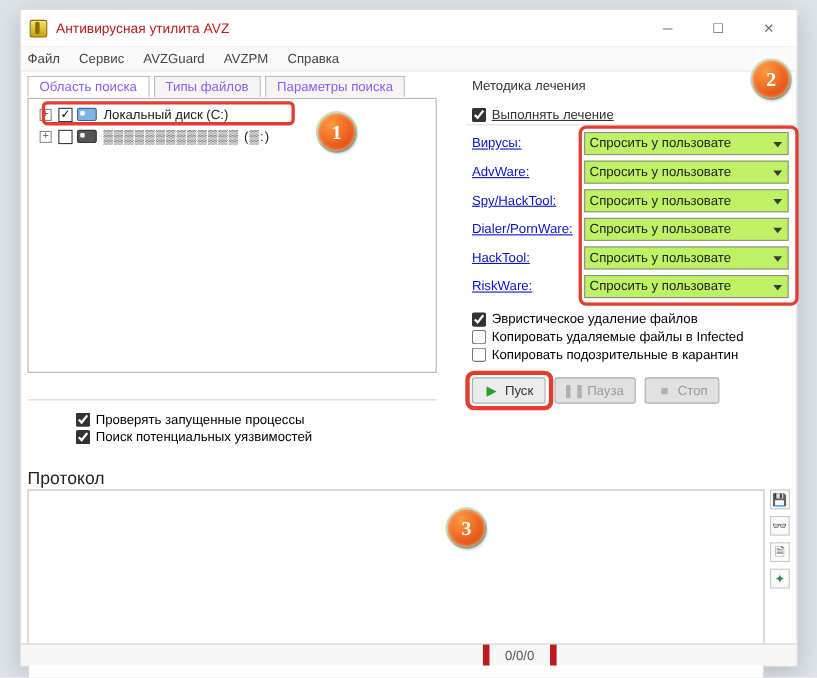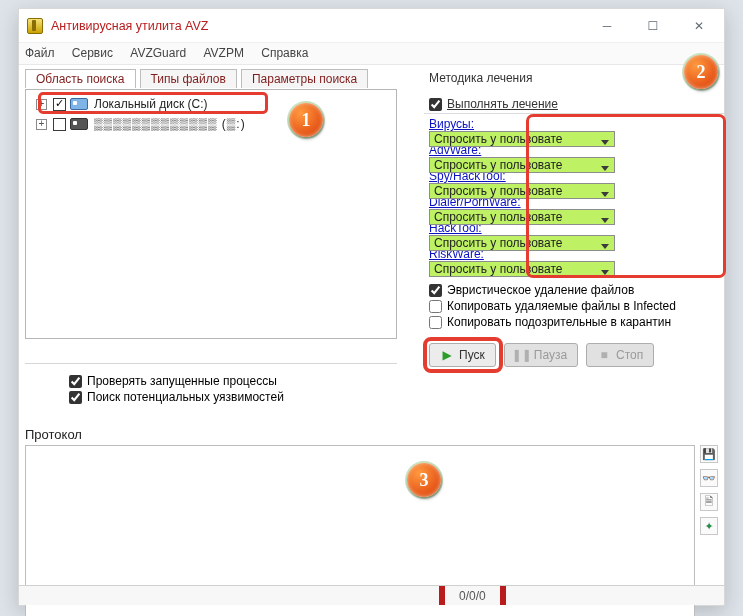--- a/index.html
+++ b/index.html
@@ -7,51 +7,51 @@
   .window { position: absolute; left: 18px; top: 8px; width: 707px; height: 598px; background: #fff; border: 1px solid #d8d8d8; box-shadow: 0 6px 20px rgba(0,0,0,0.18); }
   .titlebar { height: 34px; display: flex; align-items: center; padding: 0 2px 0 8px; background: #fff; border-bottom: 1px solid #f0f0f0; }
   .app-icon { width: 16px; height: 16px; background: linear-gradient(180deg,#f6e27a,#caa200); border:1px solid #8a6d00; border-radius: 2px; margin-right: 8px; position: relative; }
   .app-icon::after{ content:""; position:absolute; left:4px; top:1px; width:4px; height:11px; background:#8a6d00; border-radius:1px;}
   .title { color: #b91c1c; font-size: 12.5px; flex: 1; }
   .winbtn { width: 46px; height: 30px; display: inline-flex; align-items:center; justify-content:center; color:#5f6b76; }
   .menubar { height: 22px; background:#fafafa; border-bottom:1px solid #e8e8e8; padding: 3px 6px; color:#444; }
   .menubar span { margin-right: 14px; display:inline-block; }
   .content { position: relative; height: calc(100% - 56px); }
   .tabs { position:absolute; left:6px; top:4px; display:flex; }
-  .tab { border:1px solid #bdbdbd; border-bottom:none; background:#f5f5f5; padding:2px 10px; margin-right:4px; font-size:12px; color:#7f1d1d; }
+  .tab { border:1px solid #bdbdbd; border-bottom:none; background:#f5f5f5; padding:2px 10px; margin-right:4px; font-size:12px; color:#8b5cf6; }
   .tab.active { background:#fff; }
   .tree-box { position:absolute; left:6px; top:24px; width:372px; height:250px; border:1px solid #b6b6b6; background:#fff; padding:4px 2px; }
   .tree-row { display:flex; align-items:center; height:20px; font-size:12px; color:#222; padding-left:8px; }
   .exp { width:11px; height:11px; border:1px solid #8a8a8a; display:inline-flex; align-items:center; justify-content:center; margin-right:6px; font-size:10px; line-height:1; color:#555; background:#fff; }
   .chk { width:13px; height:13px; border:1px solid #3a3a3a; margin-right:4px; display:inline-flex; align-items:center; justify-content:center; background:#fff; }
   .chk.checked::after{ content:"✓"; font-size:11px; color:#000; position:relative; top:-1px;}
   .drv { width:18px; height:12px; background:#7fb5e6; border:1px solid #3a6aa0; margin-right:6px; border-radius:2px; position:relative;}
   .drv::after{content:"";position:absolute;left:2px;top:2px;width:4px;height:4px;background:#fff;border-radius:1px;}
   .row-framed { position:absolute; left:19px; top:27px; width:230px; height:22px; border:3px solid #e43c2f; border-radius:5px; pointer-events:none; }
   .obscured { filter: blur(0.3px); }
 
   .checks { position:absolute; left:6px; top:298px; width:372px; border-top:1px solid #d6d6d6; padding-top:8px; }
   .checks label{ display:flex; align-items:center; margin:2px 0;padding-left:44px; }
   .checks input{ margin-right:5px; width:13px; height:13px; accent-color:#333;}
 
-  .protocol-label { position:absolute; left:6px; top:362px; font-size:13px; color:#222;}
+  .protocol-label { position:absolute; left:6px; top:362px; font-size:16px; color:#222;}
   .protocol-box { position:absolute; left:6px; top:380px; width:670px; height:195px; border:1px solid #bdbdbd; background:#fff; padding:4px;}
   .side-icons { position:absolute; left:681px; top:380px; width:20px; }
   .side-icons div{ width:18px; height:18px; margin-bottom:6px; border:1px solid #c8c8c8; display:flex; align-items:center; justify-content:center; font-size:11px; background:#fafafa; color:#555;}
   .statusbar { position:absolute; left:0; bottom:0; width:100%; height:20px; border-top:1px solid #d0d0d0; background:#f7f7f7; display:flex; align-items:center; }
   .statusbar .cell{ border-left:6px solid #b91c1c; padding:0 14px; height:100%; display:flex; align-items:center; color:#555;}
   .statusbar .cell:first-child{ border-left:none; flex:0 0 420px;}
 
   .right-title{ position:absolute; left:410px; top:6px; color:#333; }
   .right-ck { position:absolute; left:410px; top:32px; display:flex; align-items:center; color:#333;text-decoration:underline;}
   .right-ck input{ margin-right:5px; width:13px; height:13px; accent-color:#333;}
   .right-sep { position:absolute; left:405px; top:48px; width:300px; border-top:1px solid #dcdcdc; }
 
   .threat-grid{ position:absolute; left:410px; top:52px; }
-  .threat-row{ display:flex; align-items:flex-start; height:26px;flex-direction:column; }
+  .threat-row{ display:flex; align-items:center; height:26px; }
   .threat-row a{ width:102px; color:#0a12c2; text-decoration: underline; font-size:12px;}
   .dd{ width:186px; height:21px; border:1px solid #8d8d8d; background:#bef264; display:flex; align-items:center; padding:0 4px; font-size:12px; color:#222; position:relative;}
   .dd::after{content:"";position:absolute; right:5px; top:8px; border-left:4px solid transparent;border-right:4px solid transparent;border-top:5px solid #3b3b3b;}
   .dd-frame{ position:absolute; left:507px; top:49px; width:200px; height:164px; border:3px solid #e43c2f; border-radius:7px; pointer-events:none;}
 
   .opt-checks{ position:absolute; left:410px; top:216px; }
   .opt-checks label{ display:flex; align-items:center; margin:2px 0;}
   .opt-checks input{ margin-right:5px; width:13px; height:13px; accent-color:#333;}
 
   .btn-row{ position:absolute; left:410px; top:278px; display:flex; gap:8px; }

